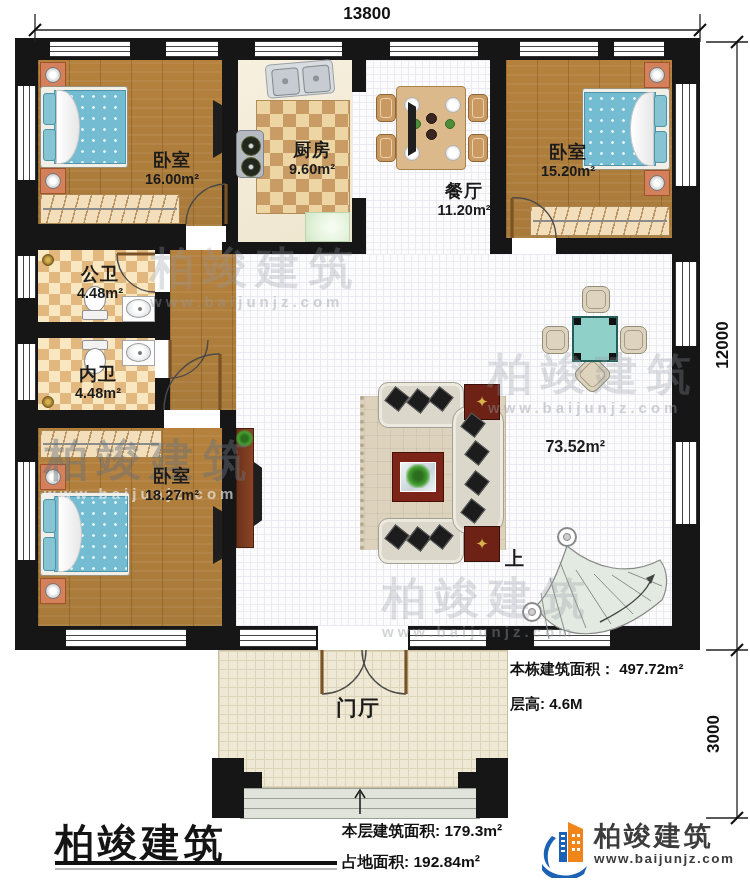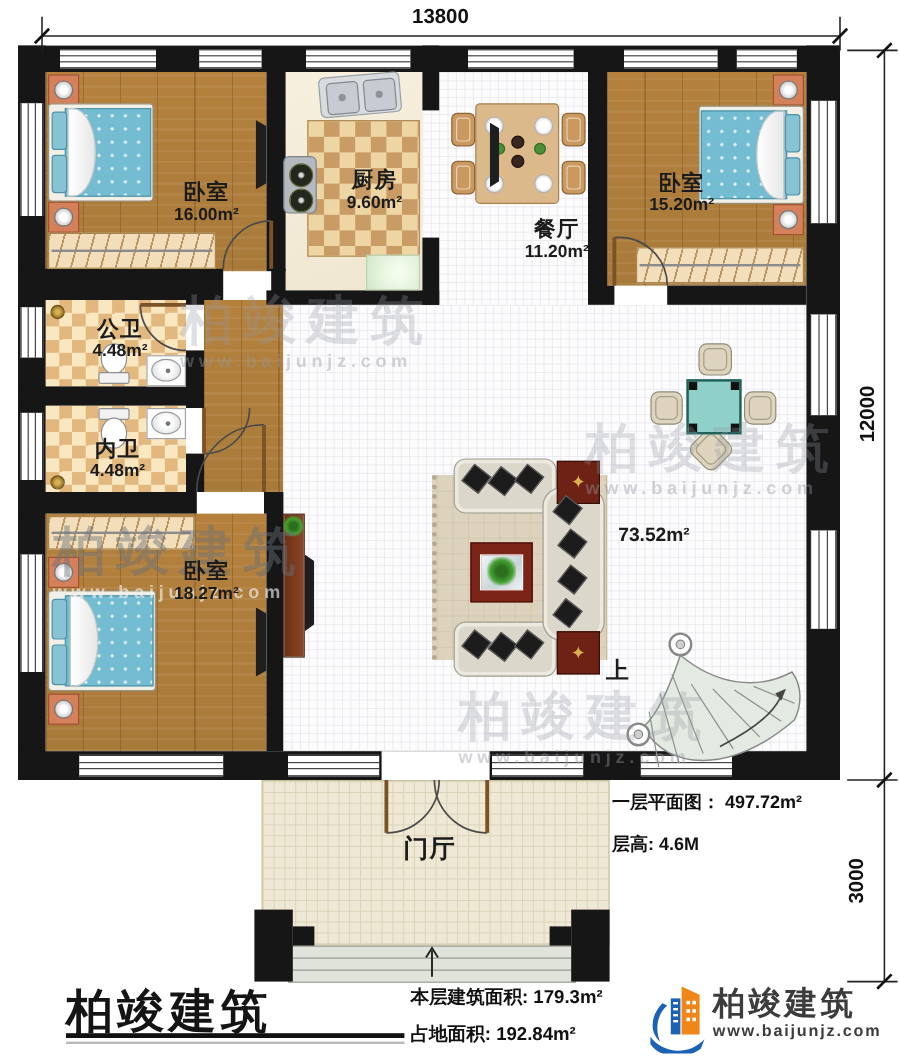--- a/index.html
+++ b/index.html
@@ -61,21 +61,21 @@
   .dintable{background:#dcb98a;border:1.5px solid #a8824e;border-radius:4px;}
   .plate{position:absolute;background:radial-gradient(circle,#fff 45%,#e0e0e0 72%,#fff);border:1px solid #b3b3b3;border-radius:50%;}
   .bowl{position:absolute;background:#3a2620;border:1px solid #1d100c;border-radius:50%;}
   .greens{position:absolute;background:#4e8d3a;border:1px solid #2f6b22;border-radius:50%;}
   .cab{background:linear-gradient(90deg,#6b3118,#8a4526);border:1px solid #481f0e;}
   .step{position:absolute;background:#dfe3da;border:1px solid #9aa096;box-sizing:border-box;z-index:1;}
   .rlabel{position:absolute;text-align:center;color:#1b1b1b;font-weight:700;z-index:6;line-height:1.15;}
   .rname{font-size:18px;letter-spacing:1px;}
   .rarea{font-size:14.5px;}
   .big .rname{font-size:21px;}
-  .big .rarea{font-size:16px;}
+  .big .rarea{font-size:16px;text-align:right;}
   .dimlabel{position:absolute;font-weight:700;font-size:17px;color:#111;z-index:6;text-align:center;}
   .vert{transform:rotate(-90deg);}
   .notes{position:absolute;z-index:6;font-weight:700;font-size:15px;color:#111;line-height:2.3;white-space:nowrap;}
   .wm{position:absolute;z-index:5;font-weight:700;font-size:44px;letter-spacing:9px;color:rgba(148,153,163,.30);white-space:nowrap;pointer-events:none;line-height:1;}
   .wm .url{display:block;font-size:15px;letter-spacing:4px;color:rgba(148,153,163,.42);margin-top:4px;}
   .wm.dark{color:rgba(105,110,120,.45);}
   .wm.dark .url{color:rgba(240,240,240,.65);}
   #overlay{position:absolute;left:0;top:0;z-index:4;pointer-events:none;}
   .ftitle{position:absolute;left:55px;top:816px;font-size:39px;font-weight:700;letter-spacing:4px;color:#141414;z-index:6;}
   .fscale{position:absolute;left:252px;top:824px;font-size:33px;font-weight:400;color:#111;z-index:6;}
@@ -362,21 +362,21 @@
   <div class="rlabel big" style="left:298px;top:696px;width:120px;">
     <div class="rname">门厅</div>
   </div>
   <div class="uparrow-label" style="left:505px;top:546px;">上</div>
 
   <div class="dimlabel" style="left:317px;top:4px;width:100px;">13800</div>
   <div class="dimlabel vert" style="left:683px;top:335px;width:80px;height:20px;">12000</div>
   <div class="dimlabel vert" style="left:674px;top:724px;width:80px;height:20px;">3000</div>
 
   <div class="notes" style="left:510px;top:652px;">
-    <div>一层平面图： 497.72m²</div>
+    <div>本栋建筑面积： 497.72m²</div>
     <div>层高: 4.6M</div>
   </div>
 
   <div class="ftitle">柏竣建筑</div>
   <div class="uline1"></div>
   <div class="uline2"></div>
   <div class="fstat1">本层建筑面积: 179.3m²</div>
   <div class="fstat2">占地面积: 192.84m²</div>
 
   <svg class="abs" style="left:538px;top:816px;z-index:6;" width="52" height="62" viewBox="0 0 52 62">

